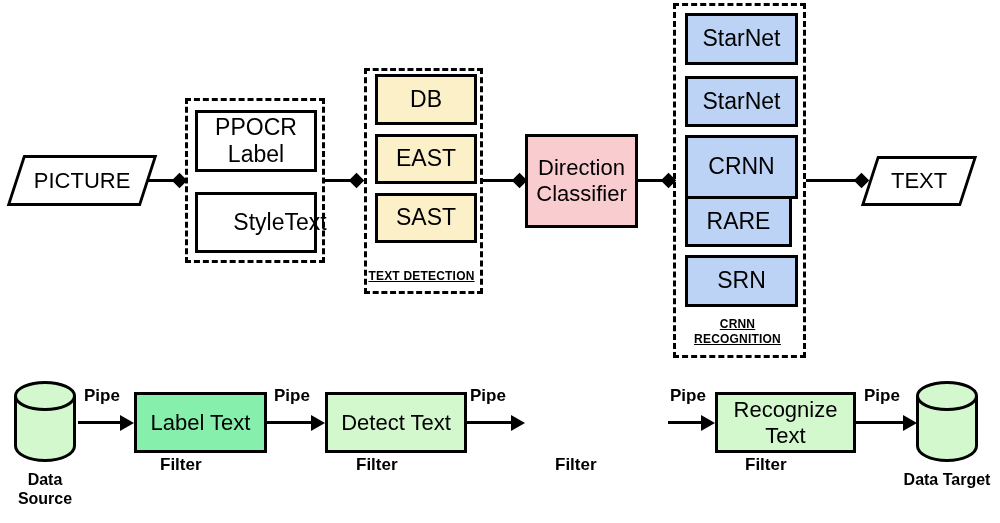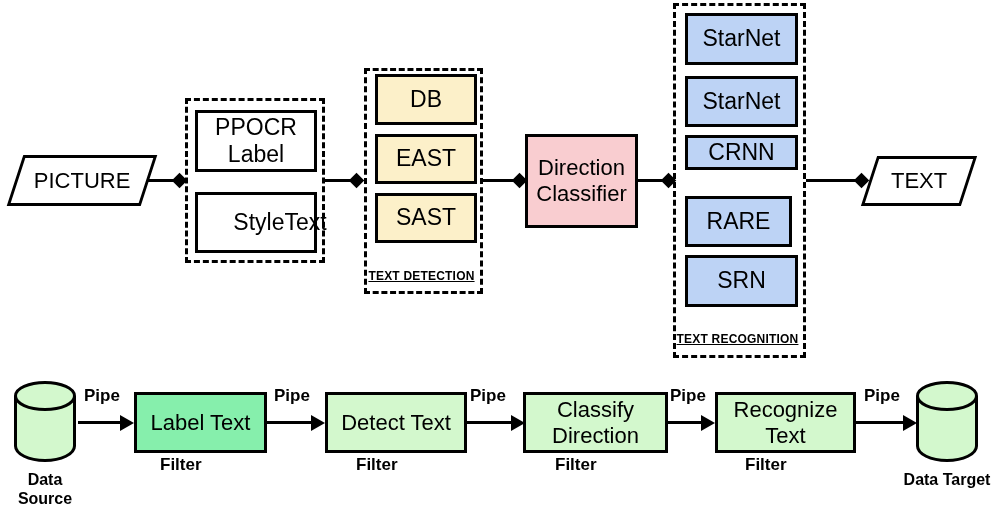--- a/index.html
+++ b/index.html
@@ -80,29 +80,29 @@
   <div class="abs diamond" style="left:514px;top:175px;"></div>
 
   <div class="abs node" style="left:525px;top:134px;width:113px;height:94px;background:#f9cdd0;font-size:22px;">
     <span>Direction Classifier</span>
   </div>
 
   <div class="abs hline" style="left:638px;top:179px;width:28px;"></div>
   <div class="abs diamond" style="left:663px;top:175px;"></div>
 
   <div class="abs group" style="left:673px;top:3px;width:133px;height:355px;">
-    <div class="group-caption" style="bottom:7px;">TEXT RECOGNITION</div>
+    <div class="group-caption" style="bottom:7px;">CRNN RECOGNITION</div>
   </div>
   <div class="abs node" style="left:685px;top:13px;width:113px;height:52px;background:#bdd3f5;">
     <span>StarNet</span>
   </div>
   <div class="abs node" style="left:685px;top:76px;width:113px;height:51px;background:#bdd3f5;">
     <span>StarNet</span>
   </div>
-  <div class="abs node" style="left:685px;top:135px;width:113px;height:35px;background:#bdd3f5;">
+  <div class="abs node" style="left:685px;top:135px;width:113px;height:64px;background:#bdd3f5;">
     <span>CRNN</span>
   </div>
   <div class="abs node" style="left:685px;top:196px;width:107px;height:51px;background:#bdd3f5;">
     <span>RARE</span>
   </div>
   <div class="abs node" style="left:685px;top:255px;width:113px;height:52px;background:#bdd3f5;">
     <span>SRN</span>
   </div>
 
   <div class="abs hline" style="left:806px;top:179px;width:54px;"></div>
@@ -133,23 +133,20 @@
 
   <div class="abs bnode" style="left:325px;top:392px;width:142px;height:61px;background:#d3f8cd;">
     <span>Detect Text</span>
   </div>
   <div class="abs filter-label" style="left:356px;top:455px;width:80px;">Filter</div>
 
   <div class="abs pipe-label" style="left:470px;top:386px;">Pipe</div>
   <div class="abs hline" style="left:467px;top:421px;width:46px;"></div>
   <div class="abs tri" style="left:511px;top:415px;"></div>
 
-  <div class="abs bnode" style="left:523px;top:392px;width:145px;height:61px;background:#d3f8cd;">
-    <span>Classify Direction</span>
-  </div>
   <div class="abs filter-label" style="left:555px;top:455px;width:80px;">Filter</div>
 
   <div class="abs pipe-label" style="left:670px;top:386px;">Pipe</div>
   <div class="abs hline" style="left:668px;top:421px;width:35px;"></div>
   <div class="abs tri" style="left:701px;top:415px;"></div>
 
   <div class="abs bnode" style="left:715px;top:392px;width:141px;height:61px;background:#d3f8cd;">
     <span>Recognize Text</span>
   </div>
   <div class="abs filter-label" style="left:745px;top:455px;width:80px;">Filter</div>

